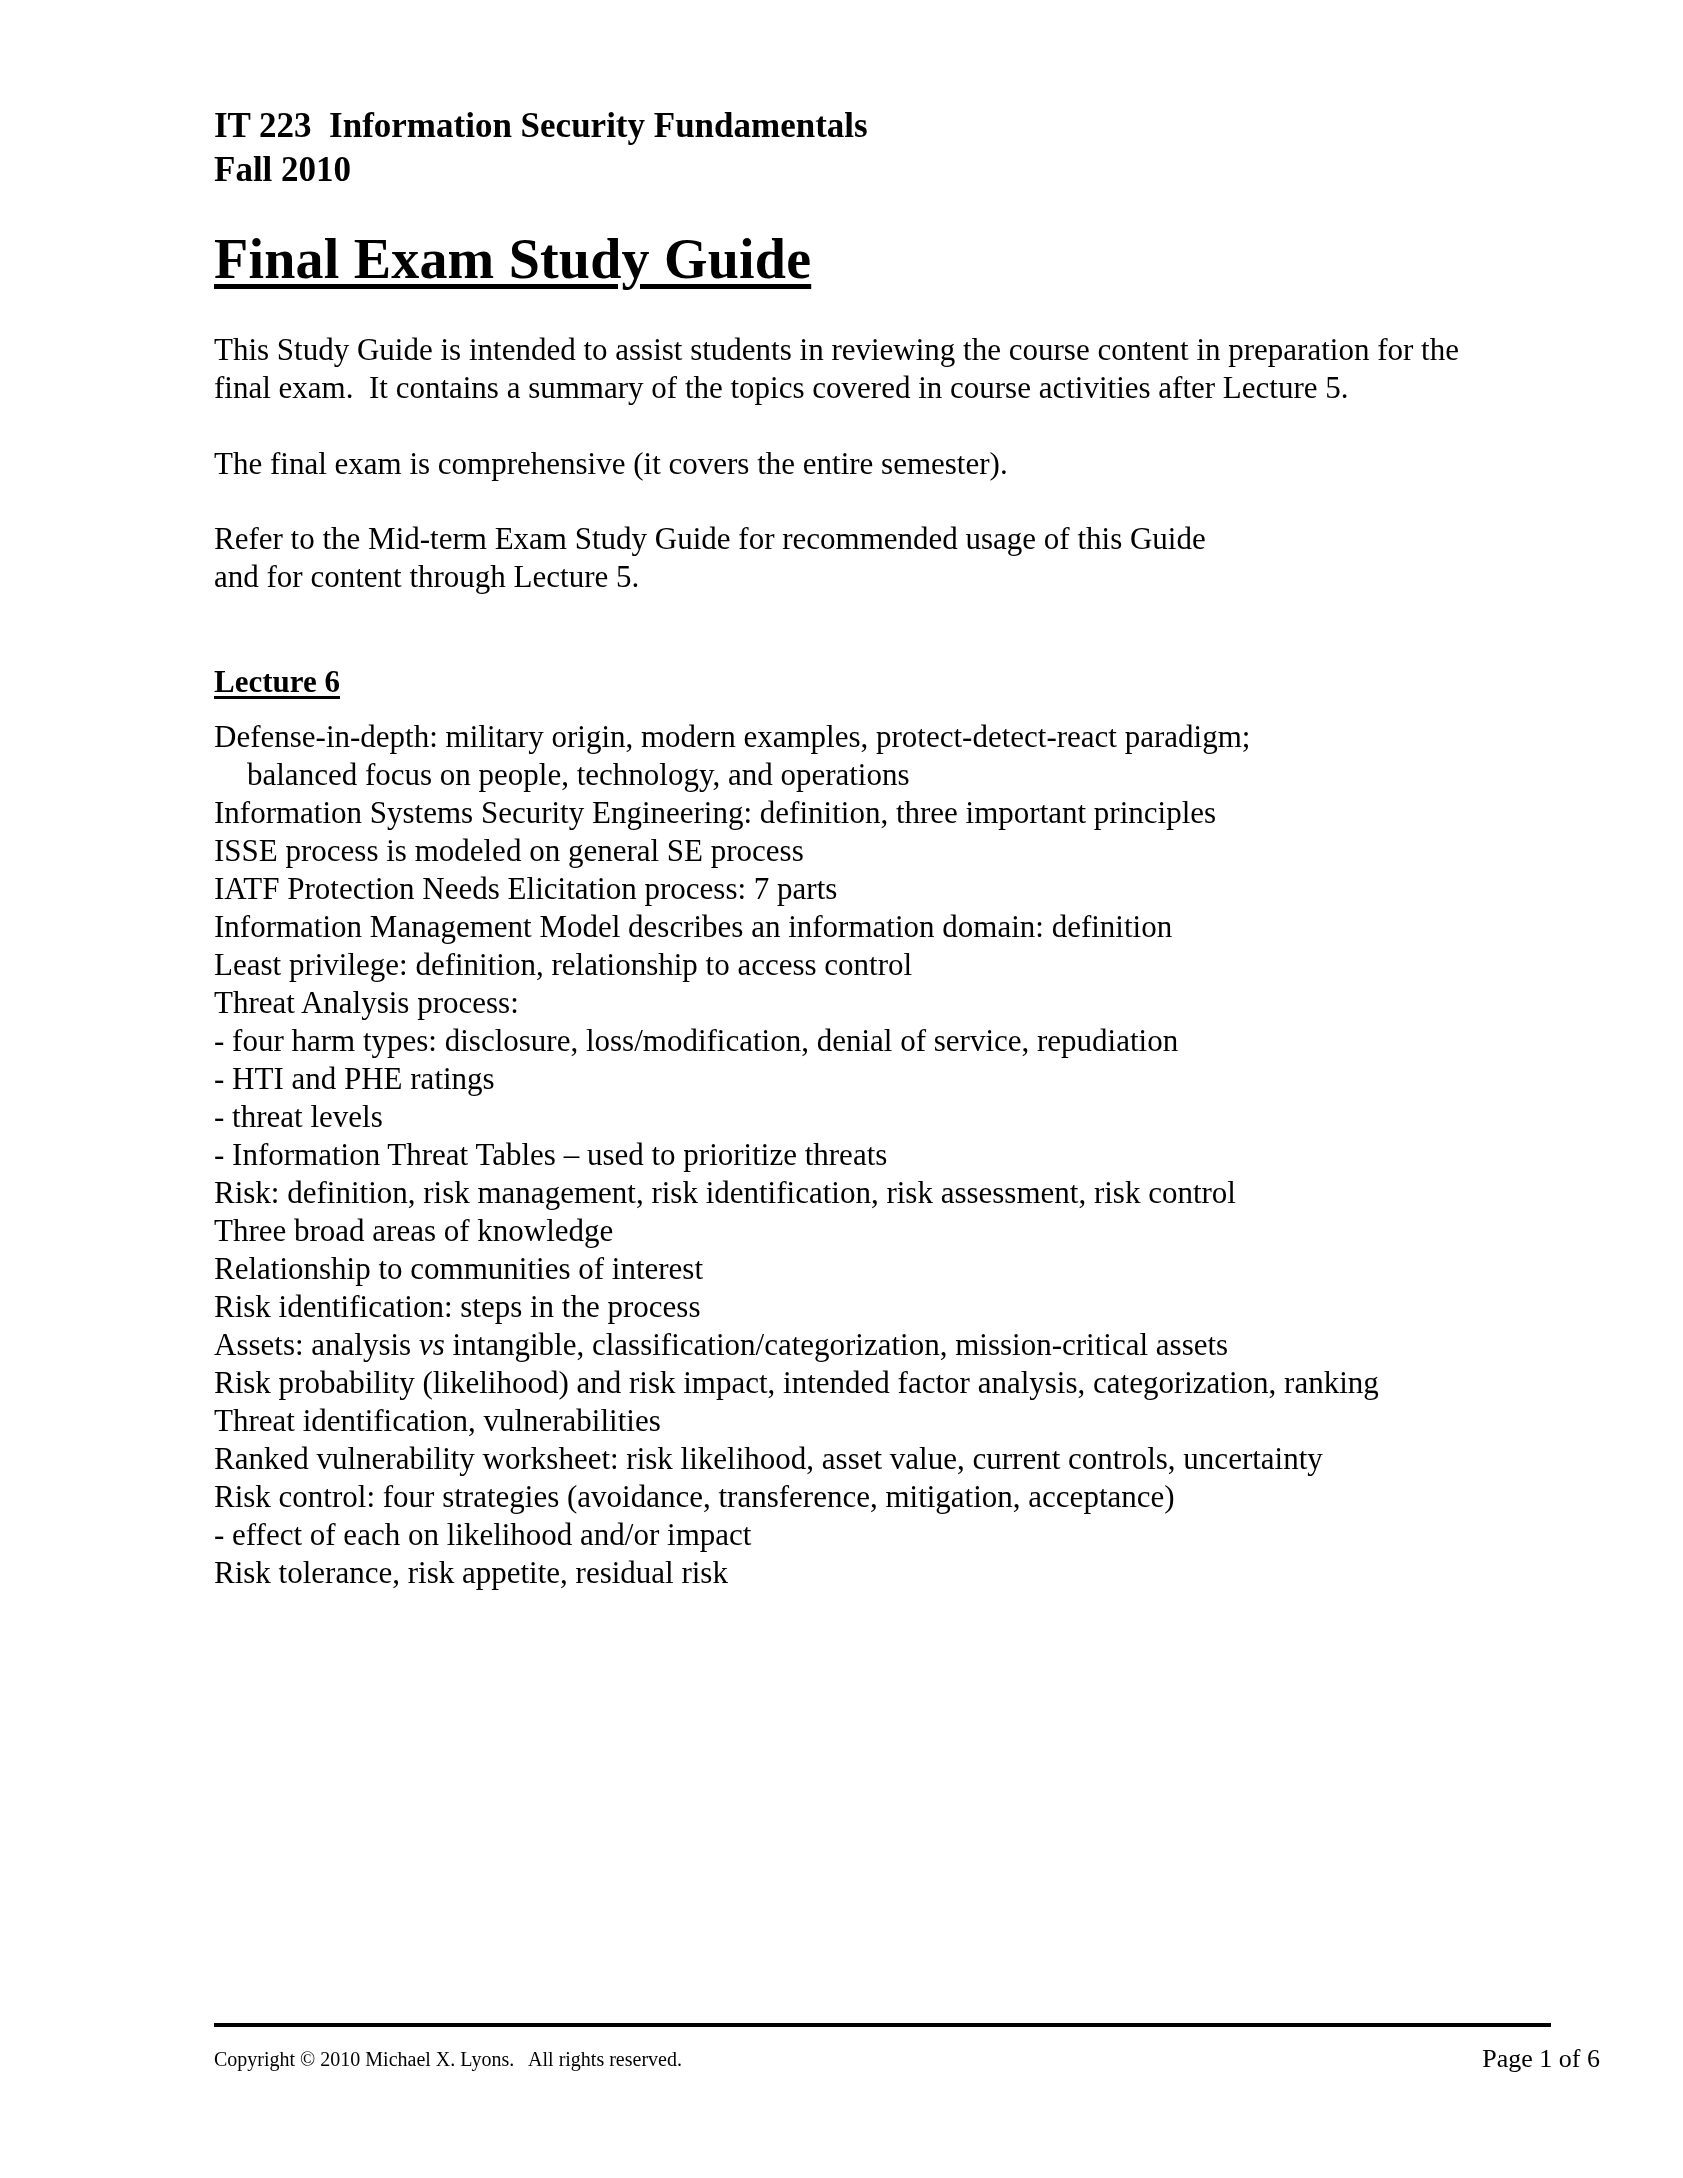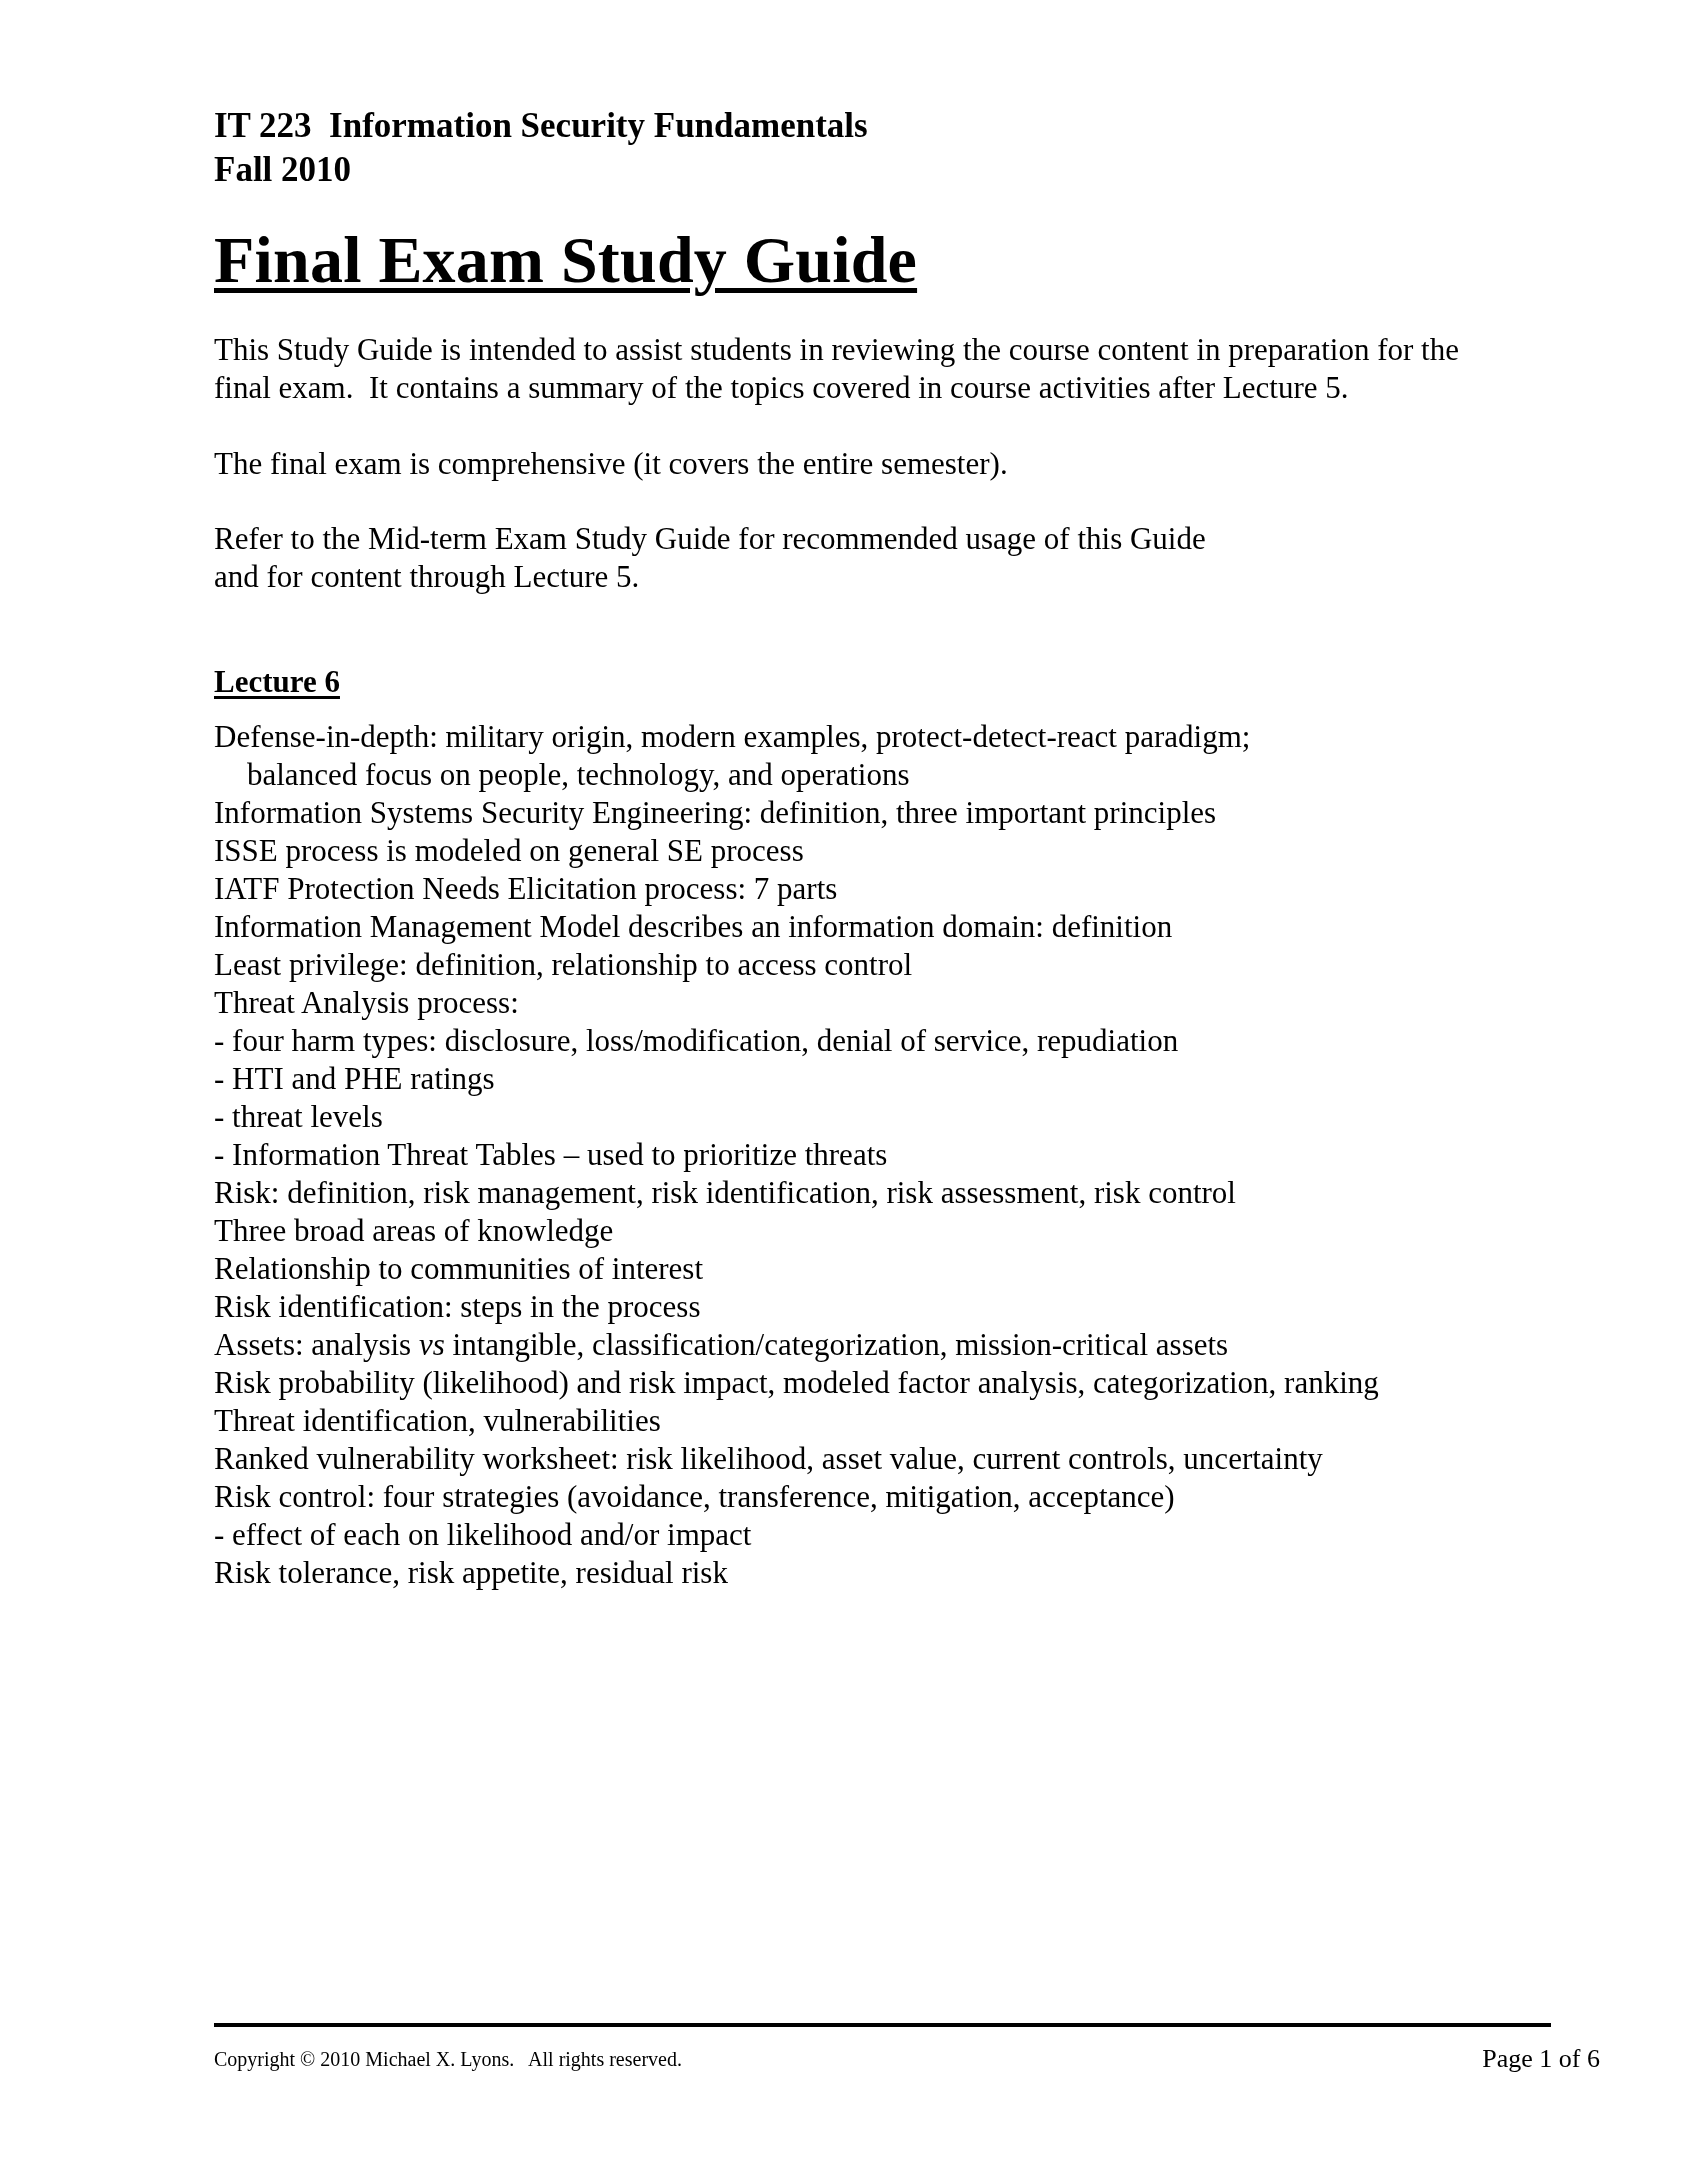--- a/index.html
+++ b/index.html
@@ -1,20 +1,20 @@
 <!DOCTYPE html>
 <html><head>
 <meta charset="utf-8">
 <style>
   html, body { margin: 0; padding: 0; background: #ffffff; }
   body { width: 1683px; height: 2178px; position: relative; overflow: hidden;
          font-family: "Liberation Serif", "DejaVu Serif", serif; color: #000; }
   .page { position: absolute; left: 16px; top: 0; width: 1683px; height: 2178px; }
   .course { position: absolute; left: 198px; top: 104px; font-weight: bold; font-size: 35px; line-height: 44px; }
-  .title { position: absolute; left: 198px; top: 220px; font-weight: bold; font-size: 66px; line-height: 79px;
+  .title { position: absolute; left: 198px; top: 220px; font-weight: bold; font-size: 56px; line-height: 79px;
            text-decoration: underline; text-decoration-thickness: 5px; text-underline-offset: 6px; letter-spacing: 0.2px; }
   .para { position: absolute; left: 198px; font-size: 31px; line-height: 38px; width: 1386px; }
   .p1 { top: 331px; }
   .p2 { top: 445px; }
   .p3 { top: 520px; }
   .section-head { position: absolute; left: 198px; top: 663px; font-weight: bold; font-size: 31px; line-height: 38px;
                   text-decoration: underline; text-decoration-thickness: 3px; text-underline-offset: 4px; }
   .items { position: absolute; left: 198px; top: 718px; width: 1406px; font-size: 31px; line-height: 38px; }
   .item { white-space: nowrap; }
   .item.cont { padding-left: 33px; }
@@ -59,21 +59,21 @@
     <div class="item">Threat Analysis process:</div>
     <div class="item">- four harm types: disclosure, loss/modification, denial of service, repudiation</div>
     <div class="item">- HTI and PHE ratings</div>
     <div class="item">- threat levels</div>
     <div class="item">- Information Threat Tables – used to prioritize threats</div>
     <div class="item">Risk: definition, risk management, risk identification, risk assessment, risk control</div>
     <div class="item">Three broad areas of knowledge</div>
     <div class="item">Relationship to communities of interest</div>
     <div class="item">Risk identification: steps in the process</div>
     <div class="item"><span style="white-space:pre">Assets: analysis </span><em>vs</em><span style="white-space:pre"> intangible, classification/categorization, mission-critical assets</span></div>
-    <div class="item">Risk probability (likelihood) and risk impact, modeled factor analysis, categorization, ranking</div>
+    <div class="item">Risk probability (likelihood) and risk impact, intended factor analysis, categorization, ranking</div>
     <div class="item">Threat identification, vulnerabilities</div>
     <div class="item">Ranked vulnerability worksheet: risk likelihood, asset value, current controls, uncertainty</div>
     <div class="item">Risk control: four strategies (avoidance, transference, mitigation, acceptance)</div>
     <div class="item">- effect of each on likelihood and/or impact</div>
     <div class="item">Risk tolerance, risk appetite, residual risk</div>
   </div>
 
   <div class="footer-rule"></div>
   <div class="footer-left" style="white-space:pre">Copyright © 2010 Michael X. Lyons.   All rights reserved.</div>
   <div class="footer-right">Page 1 of 6</div>

